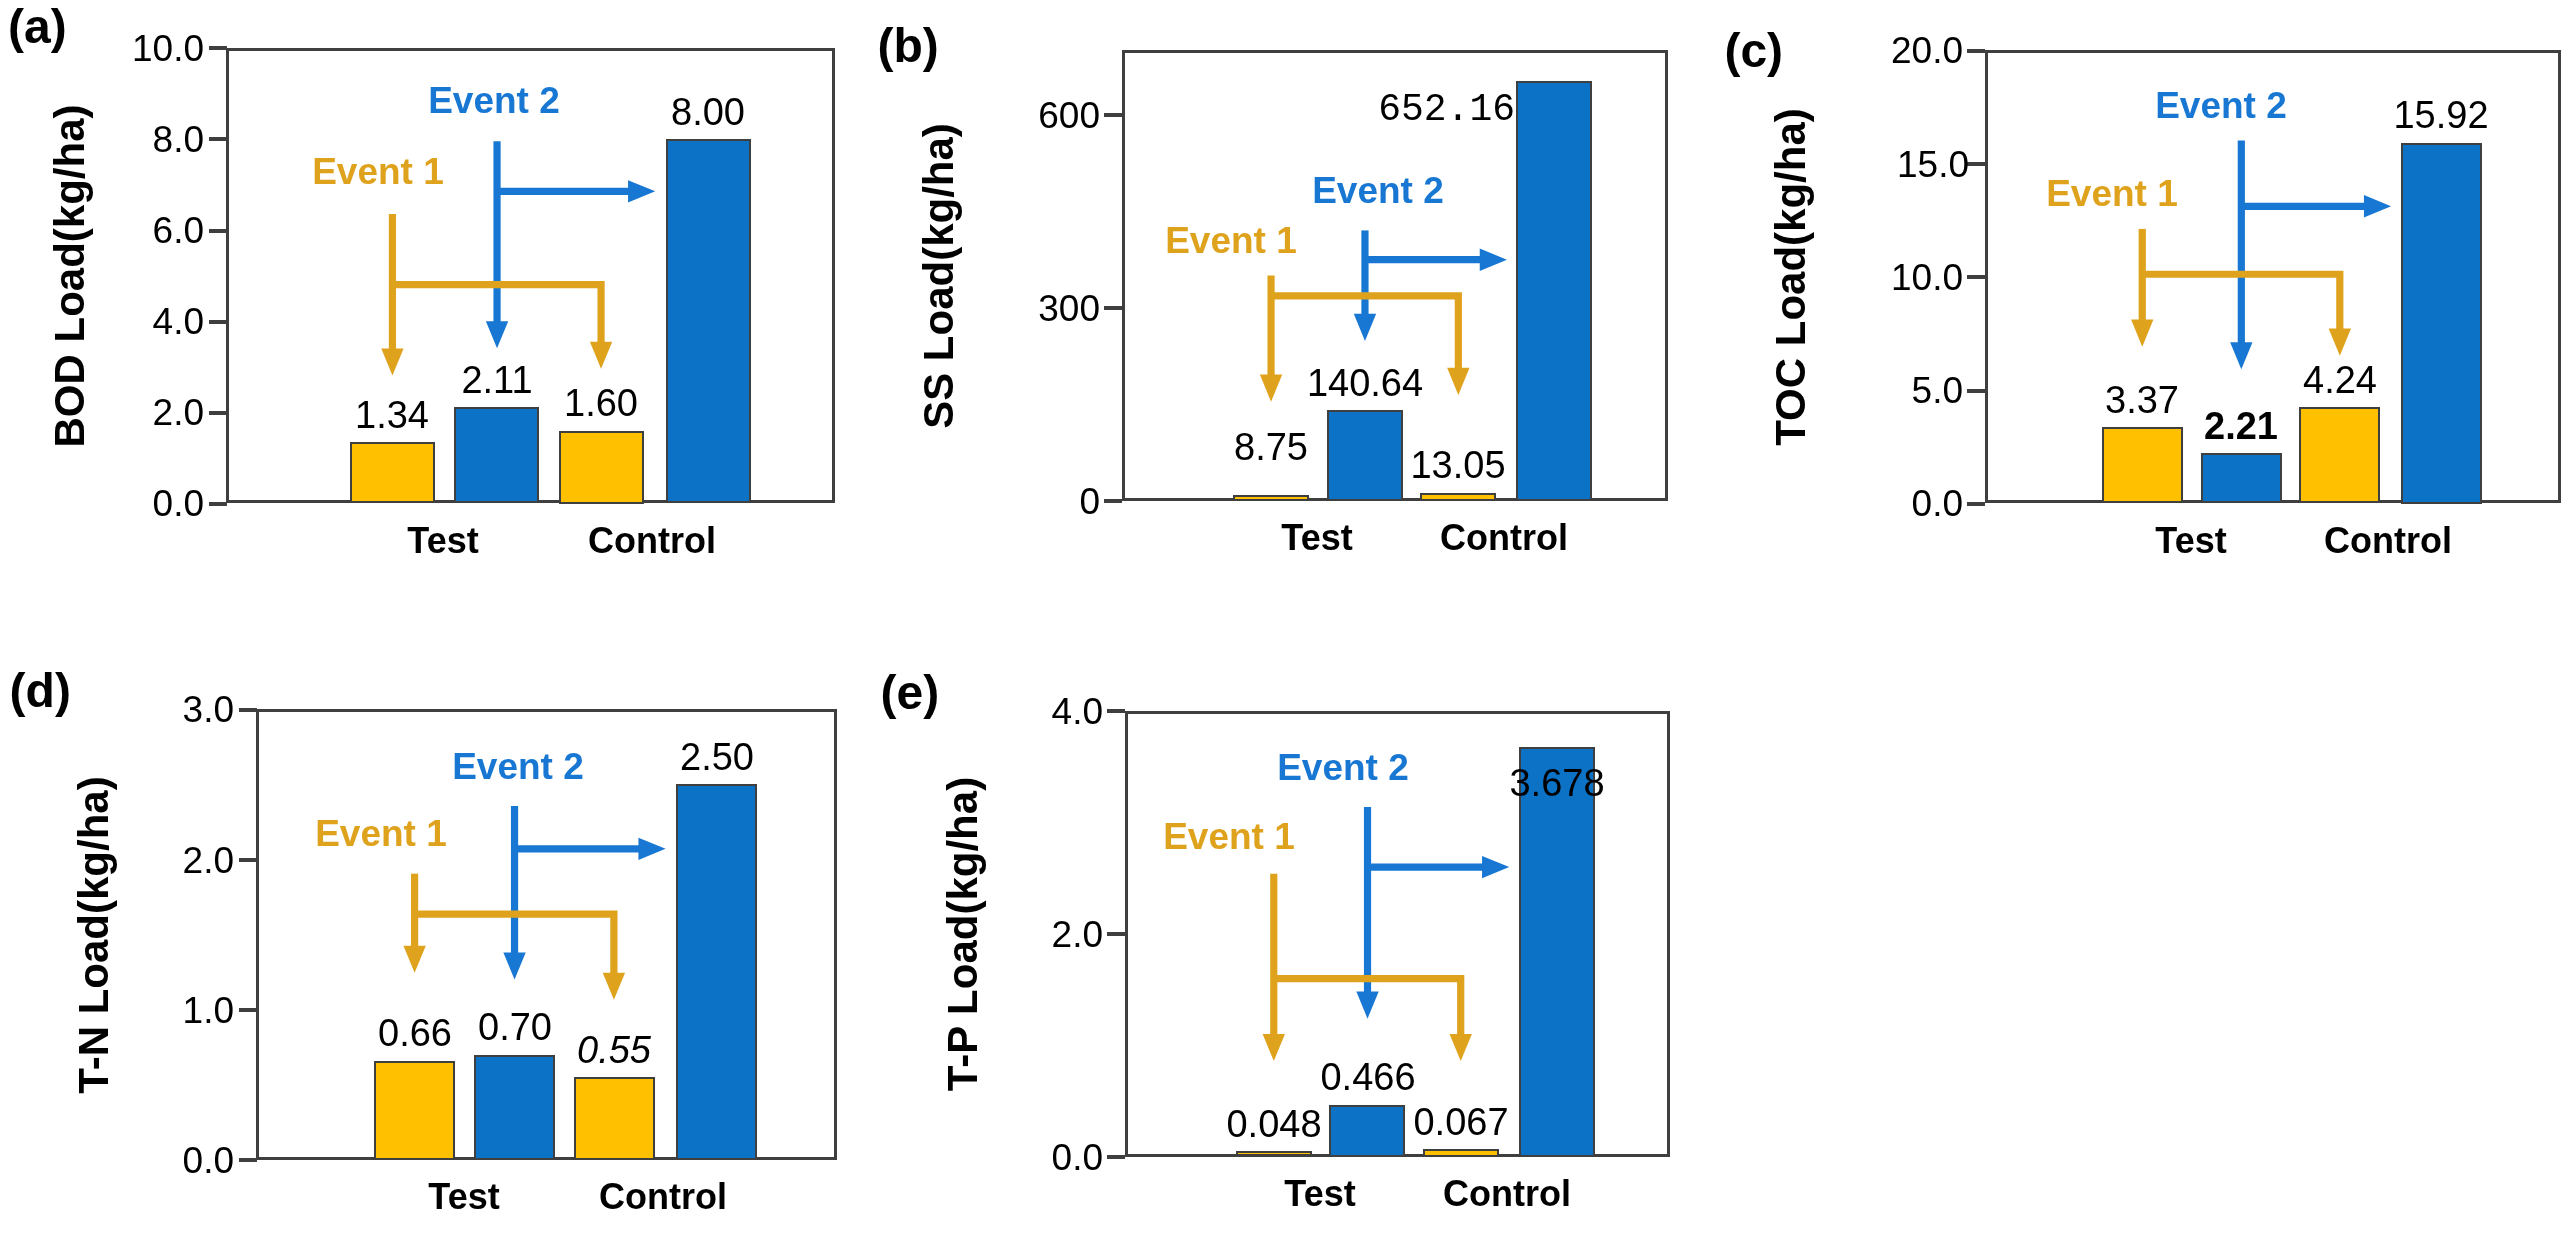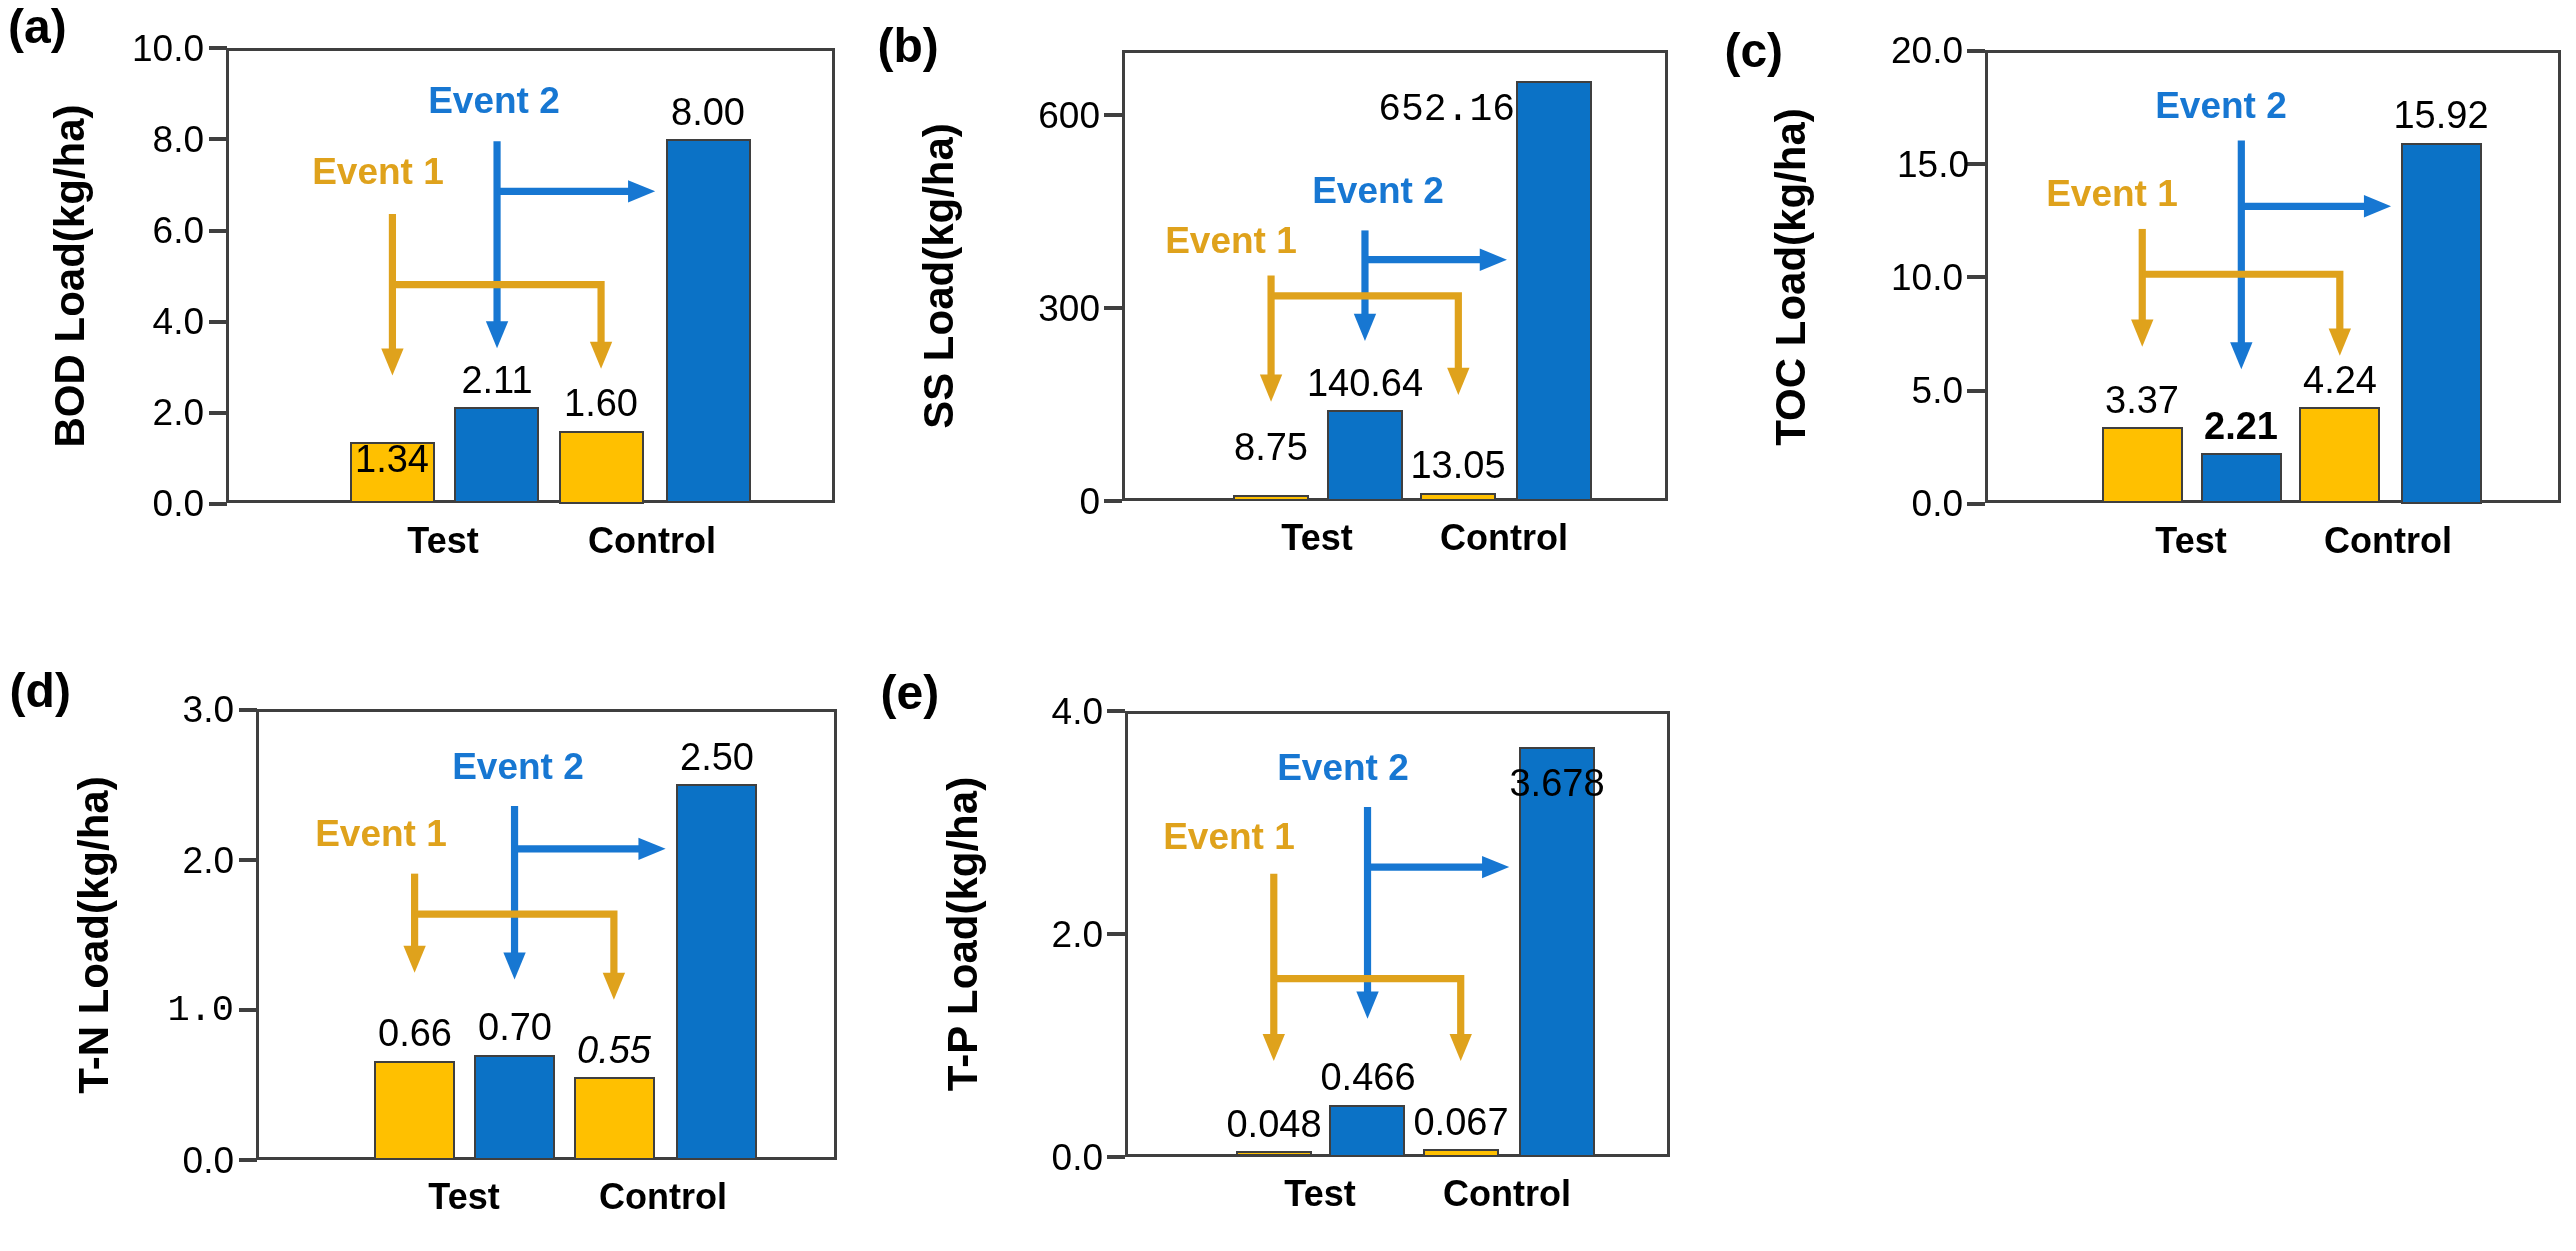--- a/index.html
+++ b/index.html
@@ -38,21 +38,21 @@
       <div class="ytick-label" style="left: 68px; top: 412px;">2.0</div>
       <div class="ytick-mark" style="left: 209px; top: 320px; background: rgb(63, 63, 63);"></div>
       <div class="ytick-label" style="left: 68px; top: 321px;">4.0</div>
       <div class="ytick-mark" style="left: 209px; top: 229px; background: rgb(63, 63, 63);"></div>
       <div class="ytick-label" style="left: 68px; top: 230px;">6.0</div>
       <div class="ytick-mark" style="left: 209px; top: 137px; background: rgb(63, 63, 63);"></div>
       <div class="ytick-label" style="left: 68px; top: 139px;">8.0</div>
       <div class="ytick-mark" style="left: 209px; top: 46px; background: rgb(63, 63, 63);"></div>
       <div class="ytick-label" style="left: 68px; top: 48px;">10.0</div>
       <div class="bar" style="left: 350px; top: 442px; width: 85px; height: 61px; background: rgb(255, 192, 0); border-color: rgb(63, 63, 63);"></div>
-      <div class="bar-value above" style="left: 392px; top: 396px; margin-top: 44px;">1.34</div>
+      <div class="bar-value above" style="left: 392px; top: 396px;">1.34</div>
       <div class="bar" style="left: 454px; top: 407px; width: 85px; height: 96px; background: rgb(11, 114, 198); border-color: rgb(63, 63, 63);"></div>
       <div class="bar-value above" style="left: 497px; top: 361px;">2.11</div>
       <div class="bar" style="left: 559px; top: 431px; width: 85px; height: 73px; background: rgb(255, 192, 0); border-color: rgb(63, 63, 63);"></div>
       <div class="bar-value above" style="left: 601px; top: 384px;">1.60</div>
       <div class="bar" style="left: 666px; top: 139px; width: 85px; height: 364px; background: rgb(11, 114, 198); border-color: rgb(63, 63, 63);"></div>
       <div class="bar-value above" style="left: 708px; top: 93px;">8.00</div>
       <div class="xcat" style="left: 443px; top: 523px;">Test</div>
       <div class="xcat" style="left: 652px; top: 523px;">Control</div>
       <svg class="ann-svg" width="609" height="455" style="left: 226px; top: 48px;" viewBox="0 0 762 570">
         <line x1="339.09000000000003" y1="116.85" x2="339.09000000000003" y2="346.20000000000005" stroke="#1777D2" stroke-width="9"></line>
@@ -137,21 +137,21 @@
       <div class="event-label" style="left: 519px; top: 105px; color: rgb(23, 119, 210);">Event 2</div>
       <div class="event-label" style="left: 410px; top: 193px; color: rgb(223, 162, 28);">Event 1</div>
     </div>
     <div class="cell" style="left: 0px; top: 631px; width: 859px; height: 620px;">
       <div class="panel-label" style="left: 9.6px; top: 36px;">(d)</div>
       <div class="ytitle" style="left: 94px; top: 304px;">T-N Load(kg/ha)</div>
       <div class="plot" style="left: 256px; top: 78px; width: 581px; height: 451px;"></div>
       <div class="ytick-mark" style="left: 239px; top: 527px; background: rgb(63, 63, 63);"></div>
       <div class="ytick-label" style="left: 98px; top: 529px;">0.0</div>
       <div class="ytick-mark" style="left: 239px; top: 377px; background: rgb(63, 63, 63);"></div>
-      <div class="ytick-label" style="left: 98px; top: 379px; font-family: Liberation Mono, monospace;">1.0</div>
+      <div class="ytick-label" style="left: 98px; top: 379px;">1.0</div>
       <div class="ytick-mark" style="left: 239px; top: 227px; background: rgb(63, 63, 63);"></div>
       <div class="ytick-label" style="left: 98px; top: 229px;">2.0</div>
       <div class="ytick-mark" style="left: 239px; top: 77px; background: rgb(63, 63, 63);"></div>
       <div class="ytick-label" style="left: 98px; top: 78px;">3.0</div>
       <div class="bar" style="left: 374px; top: 430px; width: 81px; height: 99px; background: rgb(255, 192, 0); border-color: rgb(63, 63, 63);"></div>
       <div class="bar-value above" style="left: 415px; top: 383px;">0.66</div>
       <div class="bar" style="left: 474px; top: 424px; width: 81px; height: 105px; background: rgb(11, 114, 198); border-color: rgb(63, 63, 63);"></div>
       <div class="bar-value above" style="left: 515px; top: 377px;">0.70</div>
       <div class="bar" style="left: 574px; top: 446px; width: 81px; height: 83px; background: rgb(255, 192, 0); border-color: rgb(63, 63, 63);"></div>
       <div class="bar-value above" style="left: 614px; top: 400px; font-style: italic;">0.55</div>

